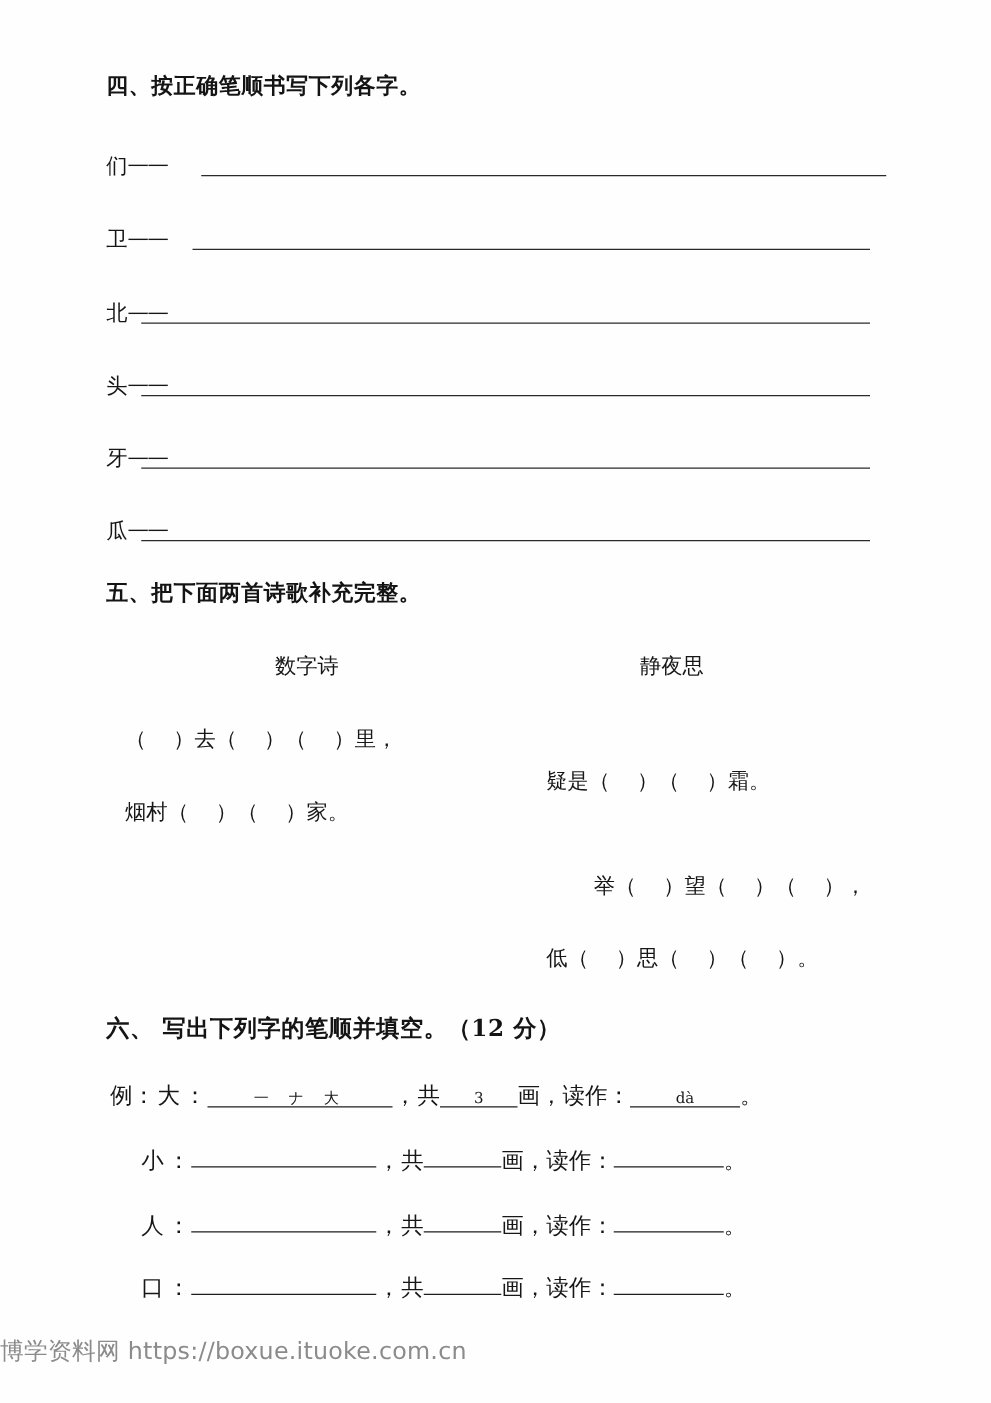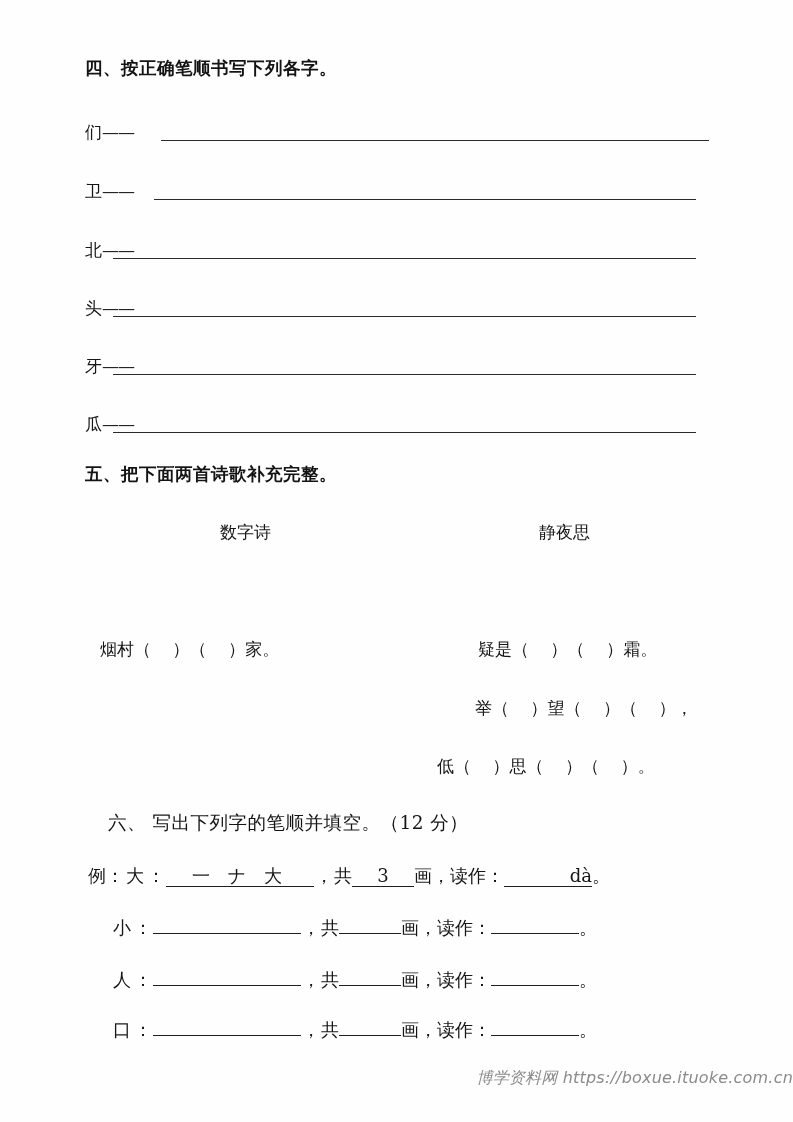--- a/index.html
+++ b/index.html
@@ -24,23 +24,22 @@
   
   .sec-title {
     position: absolute;
     font-size: 17.5px;
     font-weight: bold;
     letter-spacing: 0.5px;
     white-space: nowrap;
     color: #141414;
   }
   .sec-title-6 {
-    font-weight: normal;
+    font-weight: bold;
     font-size: 18.5px;
-    margin-left: 23px;
   }
 
   
   .stroke-row {
     position: absolute;
     left: 85px;
     height: 28px;
     width: 640px;
     display: flex;
     align-items: center;
@@ -84,61 +83,61 @@
     align-items: baseline;
     font-size: 18px;
     white-space: nowrap;
     color: #161616;
   }
   .q6-label { margin-right: 2px; }
   .blank {
     display: inline-block;
     border-bottom: 1.4px solid #1e1e1e;
     text-align: center;
-    font-size: 18px;
+    font-size: 12px;
     line-height: 1.05;
     color: #161616;
   }
   .blank-strokes { width: 148px; letter-spacing: 6px; }
   .blank-count   { width: 62px; }
-  .blank-read    { width: 88px; text-align: right; }
+  .blank-read    { width: 88px; }
   .q6-sep { margin: 0 1px; }
 
   
   .filled { font-family: "DejaVu Serif", "Liberation Serif", serif; }
 
   
   .footer {
     position: absolute;
     left: 0;
     right: 0;
     top: 1068px;
-    text-align: right;
-    font-size: 16px;
+    text-align: left;
+    font-size: 19px;
     color: #8b8b8b;
     font-family: "DejaVu Sans", "Liberation Sans", sans-serif;
     letter-spacing: 0.2px;
-    font-style: italic;
   }
 </style>
 </head>
 <body>
 
 <div class="page">
 
   <div class="sec-title" style="left:85px; top:462px;">五、把下面两首诗歌补充完整。</div>
 
   <div class="sec-title" style="left:85px; top:56px;">四、按正确笔顺书写下列各字。</div>
 
   <div class="poem-head" style="left:195px; top:521px;">数字诗</div>
-  <div class="poem-head" style="left:514px; top:521px;">静夜思</div>
-
+  <div class="poem-head" style="left:487px; top:521px;">静夜思</div>
+
+  <div class="poem-line" style="left:100px; top:580px;">（    ）去（    ）（    ）里，</div>
   <div class="poem-line" style="left:100px; top:638px;">烟村（    ）（    ）家。</div>
 
-  <div class="poem-line" style="left:437px; top:638px;margin-left:41px;">疑是（    ）（    ）霜。</div>
+  <div class="poem-line" style="left:437px; top:613px;">疑是（    ）（    ）霜。</div>
   <div class="poem-line" style="left:437px; top:697px;margin-left:38px;">举（    ）望（    ）（    ），</div>
   <div class="poem-line" style="left:437px; top:755px;text-align:right;">低（    ）思（    ）（    ）。</div>
 
   <div class="sec-title sec-title-6" style="left:85px; top:810px;">六、 写出下列字的笔顺并填空。（12 分）</div>
 
   <div class="q6-row" style="left:88px; top:864px;">
     <span class="q6-label">例：</span>
     <span class="q6-label">大</span>
     <span class="q6-sep">：</span>
     <span class="blank blank-strokes filled">一 ナ 大</span>

